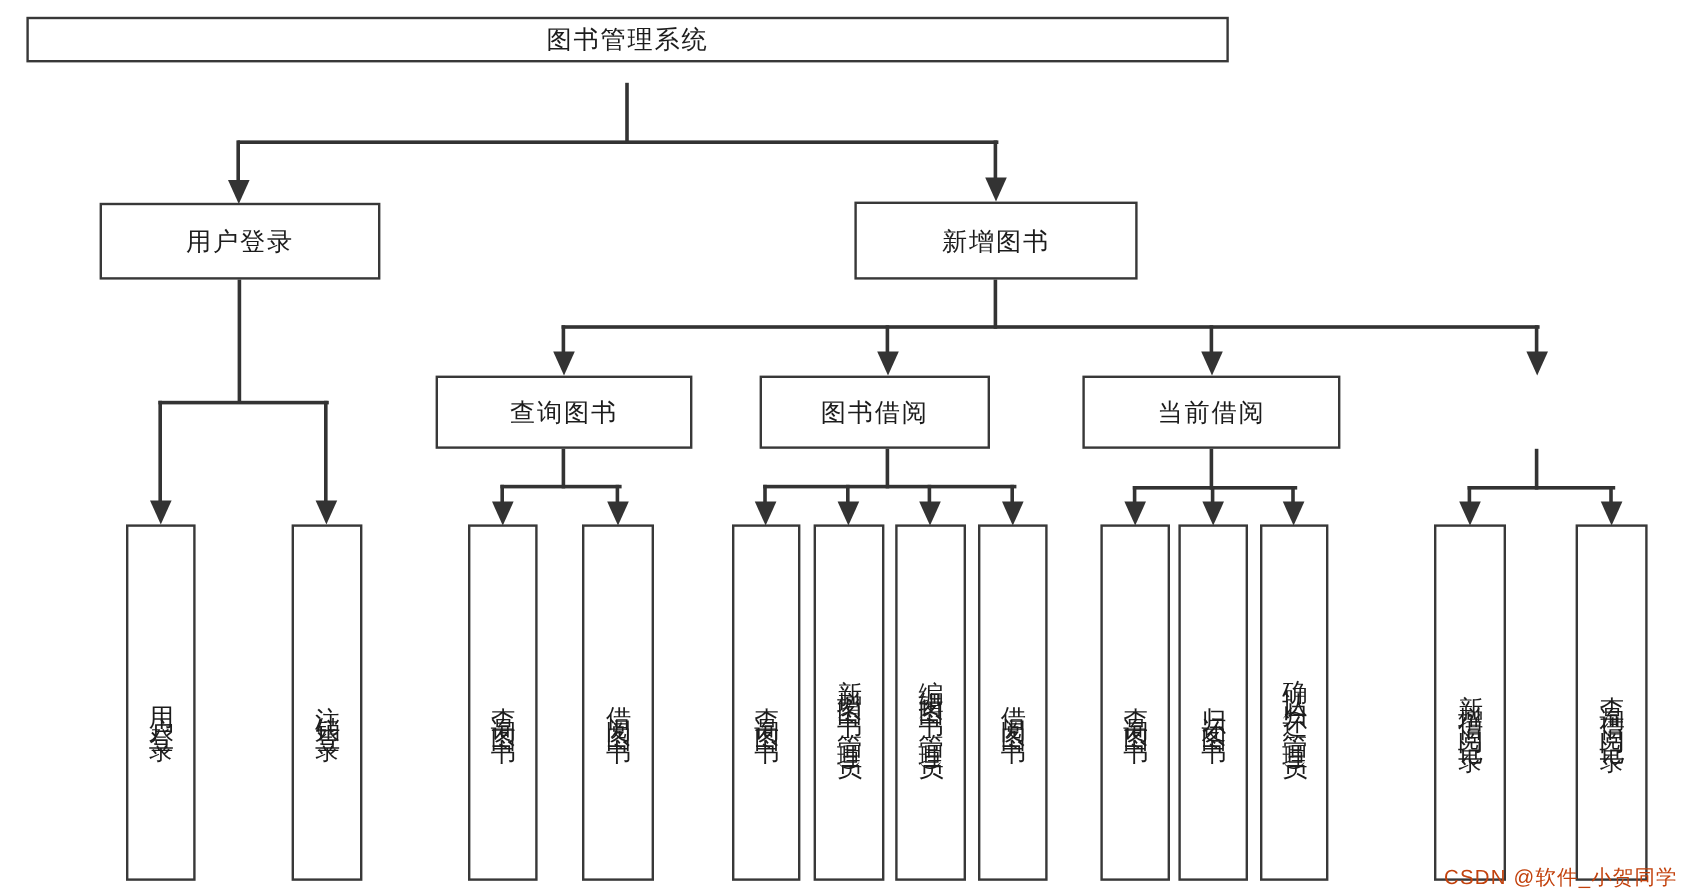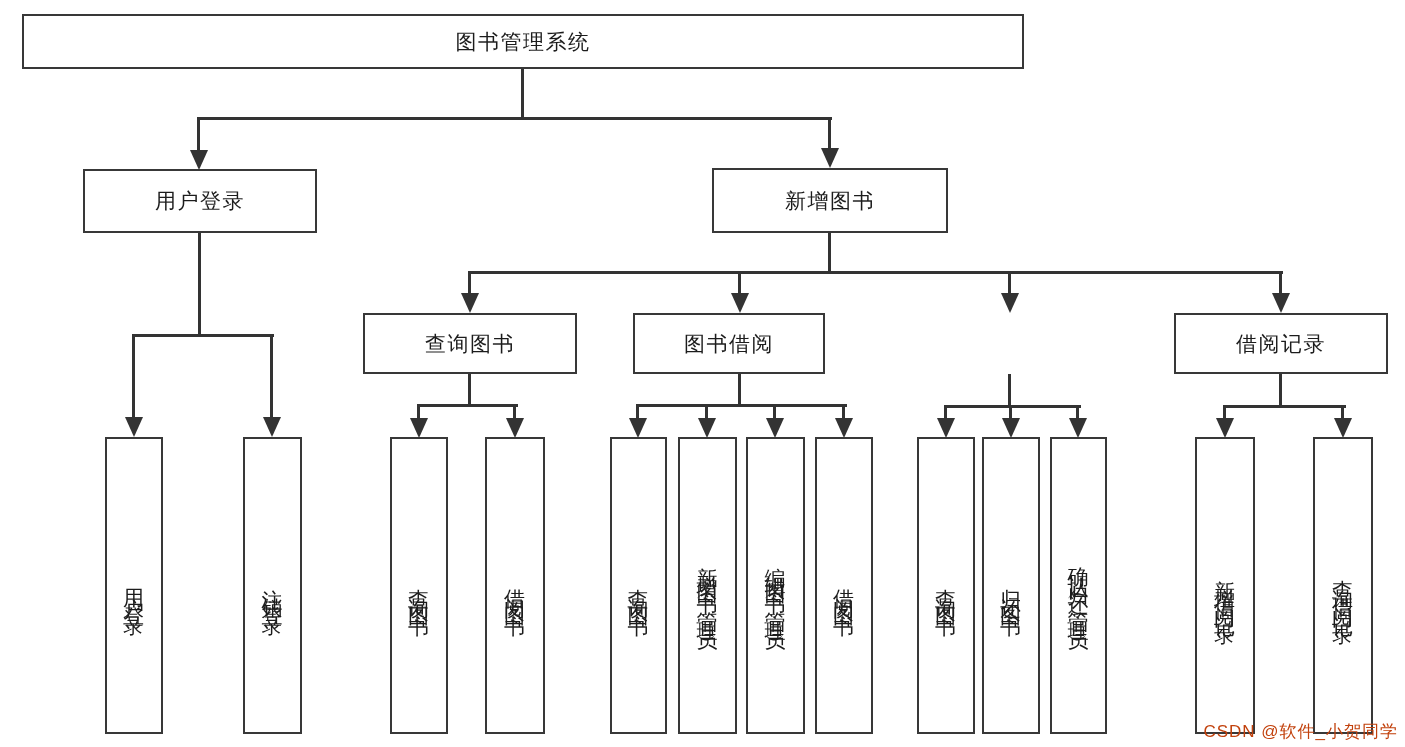--- a/index.html
+++ b/index.html
@@ -45,39 +45,39 @@
     color:#c2410c;
     letter-spacing:1px;
     white-space:nowrap;
   }
 </style>
 </head>
 <body>
 
 <div class="canvas">
 
-  <div class="node h" style="left:22px;top:14px;width:1002px;height:55px">
+  <div class="node h" style="left:22px;top:14px;width:1002px;height:38px">
     <span>图书管理系统</span>
   </div>
 
   <div class="node h" style="left:83px;top:169px;width:234px;height:64px">
     <span>用户登录</span>
   </div>
   <div class="node h" style="left:712px;top:168px;width:236px;height:65px">
     <span>新增图书</span>
   </div>
 
   <div class="node h" style="left:363px;top:313px;width:214px;height:61px">
     <span>查询图书</span>
   </div>
   <div class="node h" style="left:633px;top:313px;width:192px;height:61px">
     <span>图书借阅</span>
   </div>
-  <div class="node h" style="left:1174px;top:313px;width:214px;height:61px">
-    <span>借阅记录</span>
+  <div class="node h" style="left:902px;top:313px;width:215px;height:61px">
+    <span>当前借阅</span>
   </div>
 
   <div class="node v" style="left:105px;top:437px;width:58px;height:297px">
     <span>用户登录</span>
   </div>
   <div class="node v" style="left:243px;top:437px;width:59px;height:297px">
     <span>注销登录</span>
   </div>
 
   <div class="node v" style="left:390px;top:437px;width:58px;height:297px">

